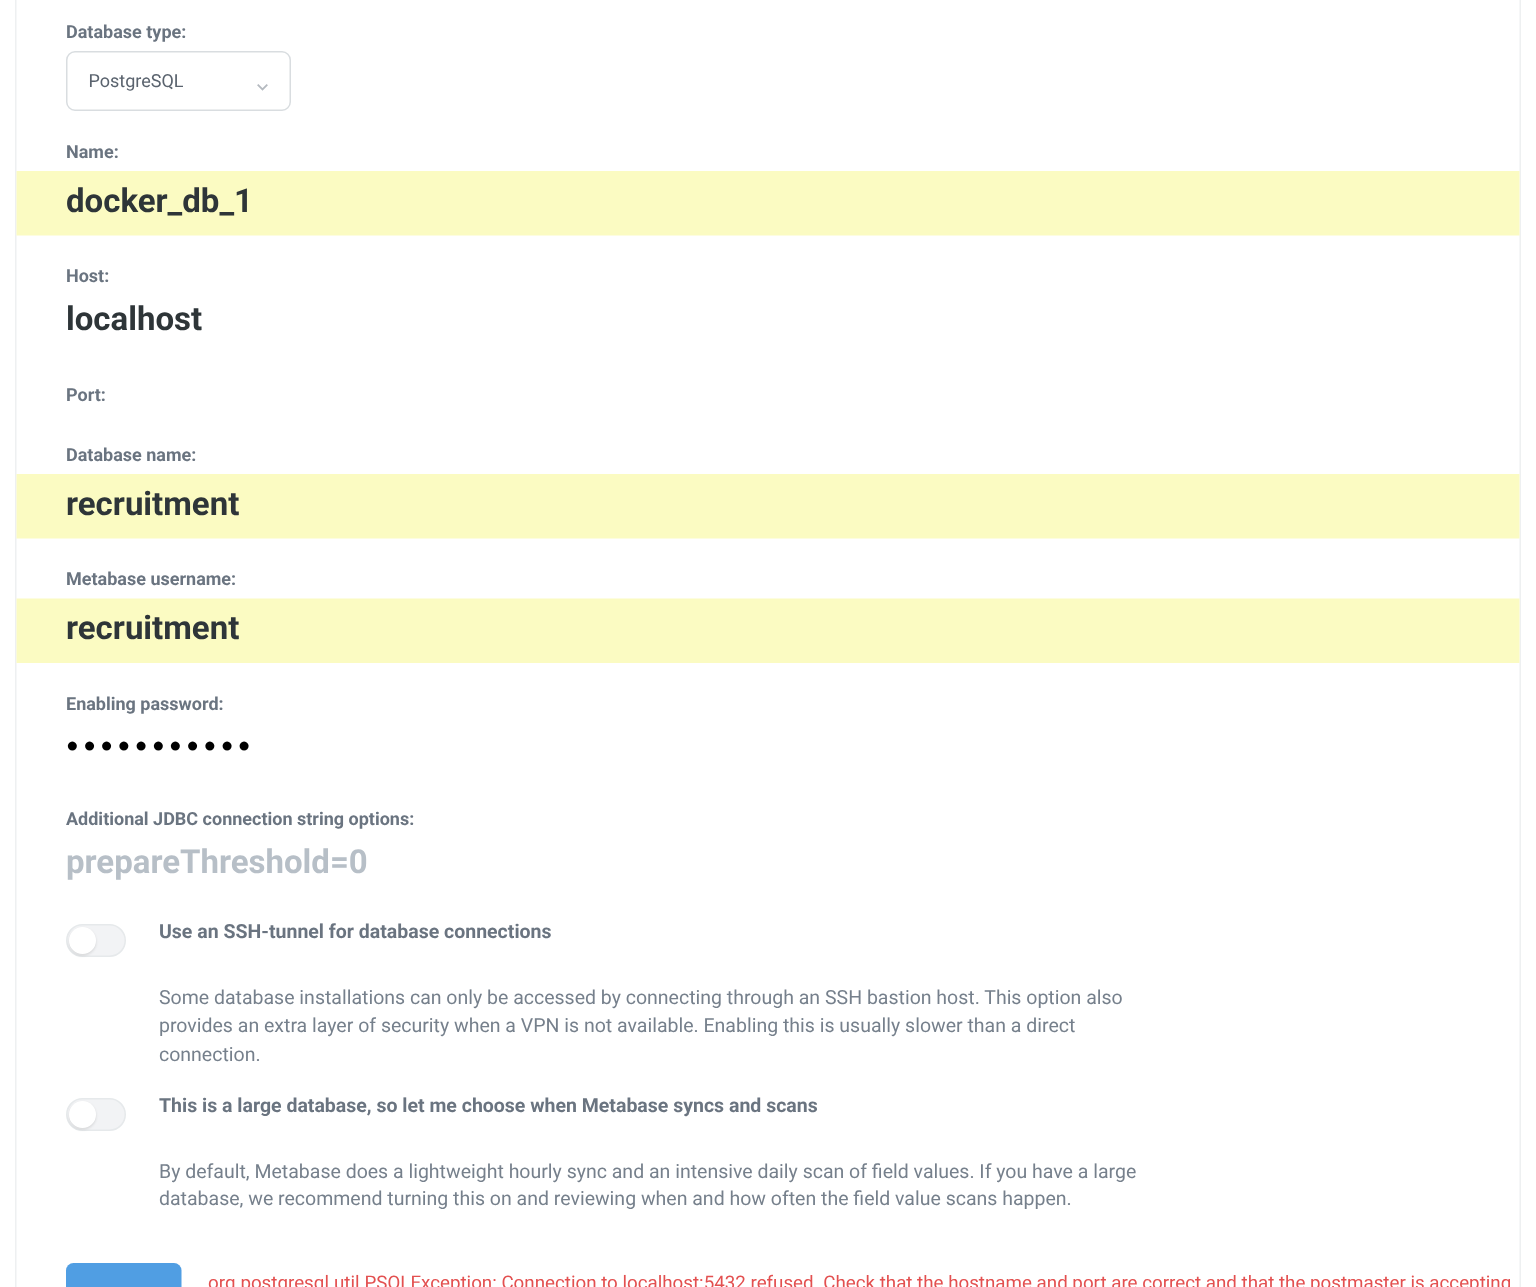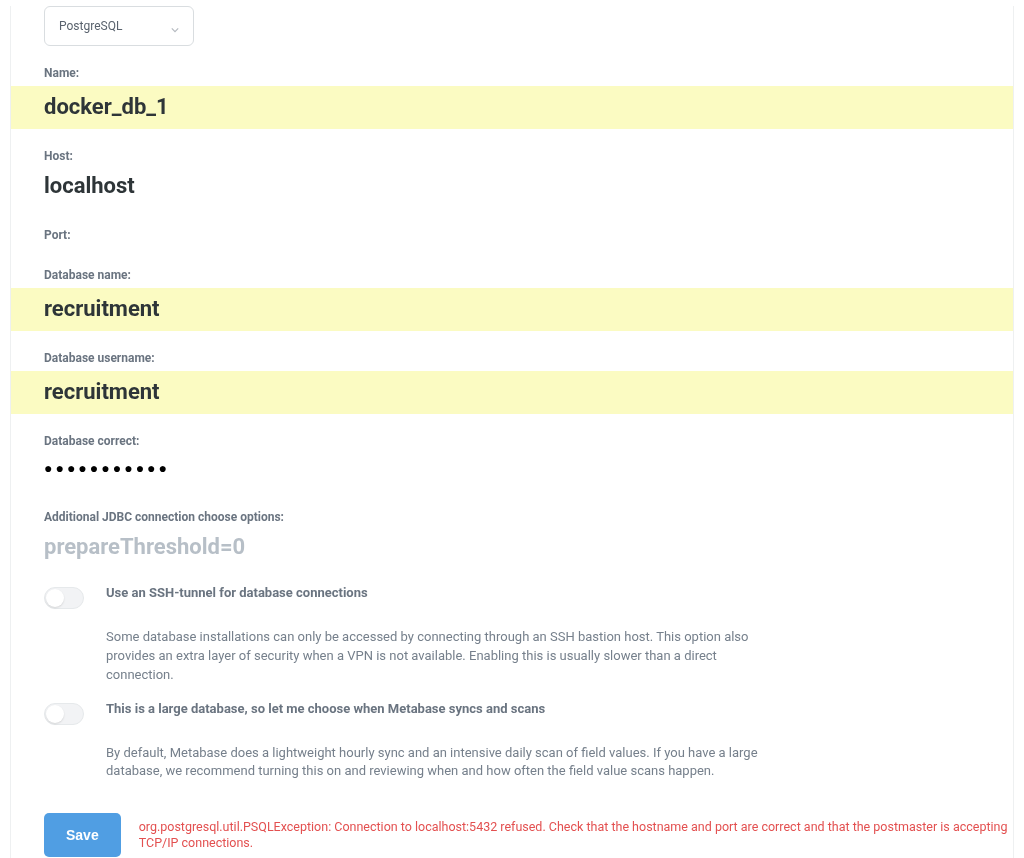--- a/index.html
+++ b/index.html
@@ -122,20 +122,21 @@
     font-size: 12.5px;
     line-height: 1.3;
   }
 </style>
 </head>
 <body>
 
 <div class="card">
 
   <div class="field-block">
+    <label class="field-label">Database type:</label>
     <div class="select-wrap">
       <span>PostgreSQL</span>
       <span class="chevron">
         <svg viewBox="0 0 10 6" width="8" height="6">
             <path d="M1 1l4 4 4-4" fill="none" stroke="currentColor" stroke-width="1.5"></path>
           </svg>
       </span>
     </div>
   </div>
 
@@ -152,31 +153,31 @@
   <div class="field-block">
     <label class="field-label">Port:</label>
   </div>
 
   <div class="field-block">
     <label class="field-label">Database name:</label>
     <div class="value-line hl">recruitment</div>
   </div>
 
   <div class="field-block">
-    <label class="field-label">Database username:</label>
+    <label class="field-label">Metabase username:</label>
     <div class="value-line hl">recruitment</div>
   </div>
 
   <div class="field-block">
-    <label class="field-label">Database correct:</label>
+    <label class="field-label">Enabling password:</label>
     <div class="dots">●●●●●●●●●●●</div>
   </div>
 
   <div class="field-block">
-    <label class="field-label">Additional JDBC connection choose options:</label>
+    <label class="field-label">Additional JDBC connection string options:</label>
     <div class="value-line placeholder">prepareThreshold=0</div>
   </div>
 
   <div class="toggle-section">
     <div class="toggle">
       <div class="toggle-knob"></div>
     </div>
     <div class="toggle-texts">
       <div class="toggle-title">Use an SSH-tunnel for database connections</div>
       <div class="toggle-desc">Some database installations can only be accessed by connecting through an SSH bastion host. This option also provides an extra layer of security when a VPN is not available. Enabling this is usually slower than a direct connection.</div>

